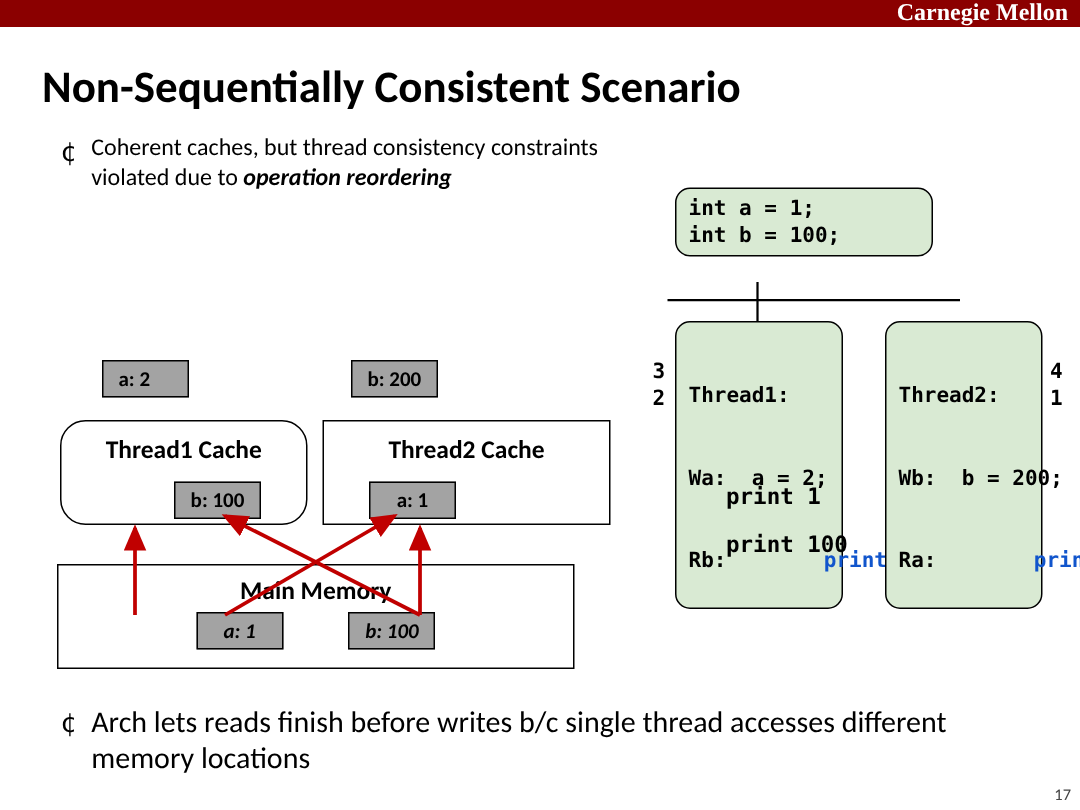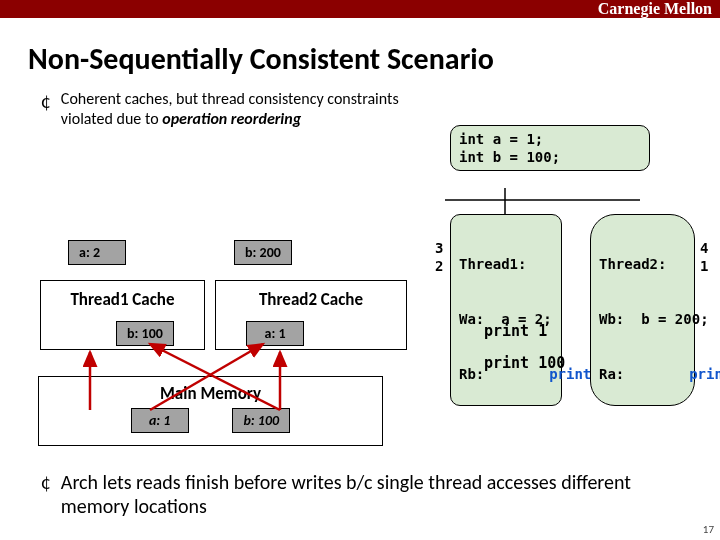--- a/index.html
+++ b/index.html
@@ -52,23 +52,23 @@
     border: 1px solid #000;
     border-radius: 10px;
     background: #d9ead3;
     font-family: Consolas, monospace;
     font-size: 14px;
     padding: 4px 8px;
     line-height: 1.3;
     font-weight: bold;
     white-space: pre;
   }
-  .init-box { left: 450px; top: 125px; width: 200px; }
+  .init-box { left: 450px; top: 125px; width: 172px; }
   .thread1-box { left: 450px; top: 214px; width: 112px; }
-  .thread2-box { left: 590px; top: 214px; width: 105px; border-radius: 25px; }
+  .thread2-box { left: 590px; top: 214px; width: 105px; }
   .printcall { color: #1155cc; font-weight: bold; margin-left: 48px; }
   .seqnum {
     position: absolute;
     font-family: Consolas, monospace;
     font-size: 14px;
     font-weight: bold;
   }
   .cache-box {
     position: absolute;
     border: 1.5px solid #000;
@@ -86,21 +86,21 @@
     border: 1.5px solid #000;
     background: #a3a3a3;
     font-size: 14px;
     font-weight: bold;
     padding: 3px 10px;
     font-family: Calibri, Arial, sans-serif;
     min-width: 58px;
   }
   .reg-a { position: absolute; left: 68px; top: 240px; }
   .reg-b { position: absolute; left: 234px; top: 240px; }
-  .cache1 { left: 40px; top: 280px; width: 165px; height: 70px; }
+  .cache1 { left: 40px; top: 280px; width: 165px; height: 70px; border-radius: 17px; }
   .cache2 { left: 215px; top: 280px; width: 192px; height: 70px; }
   .print-row {
     position: absolute;
     font-family: Consolas, monospace;
     font-size: 15px;
     font-weight: bold;
   }
   .mem-box {
     position: absolute;
     left: 38px; top: 376px; width: 345px; height: 70px;

